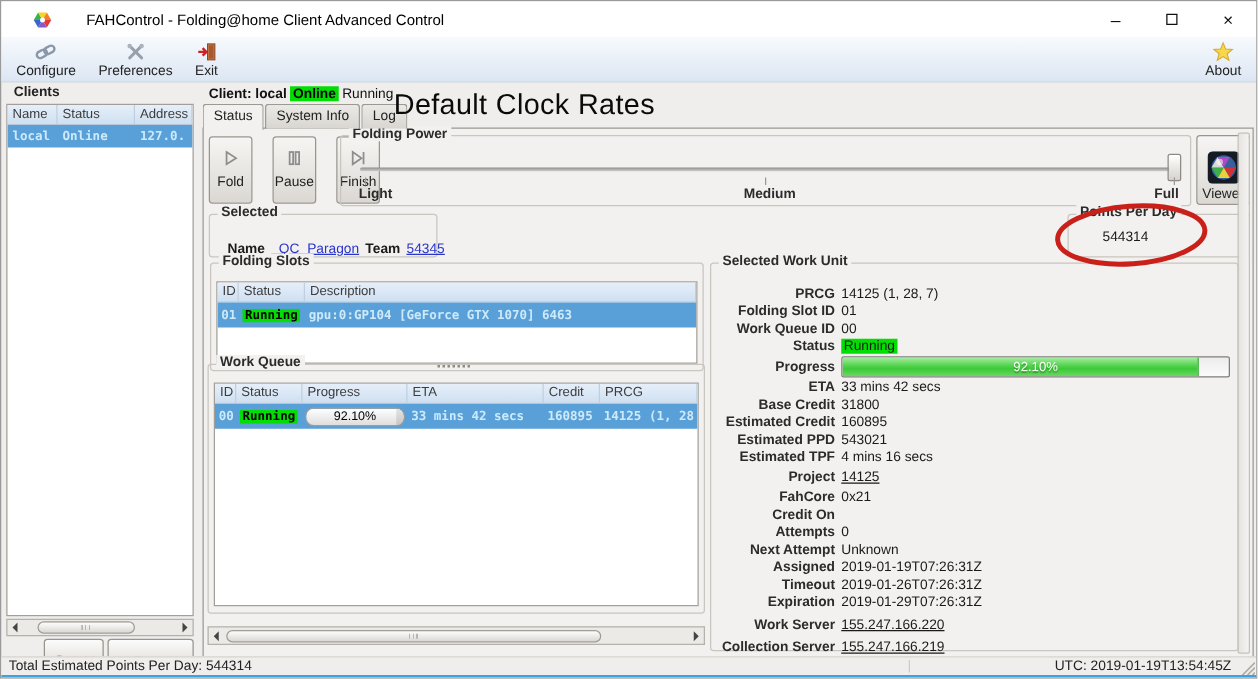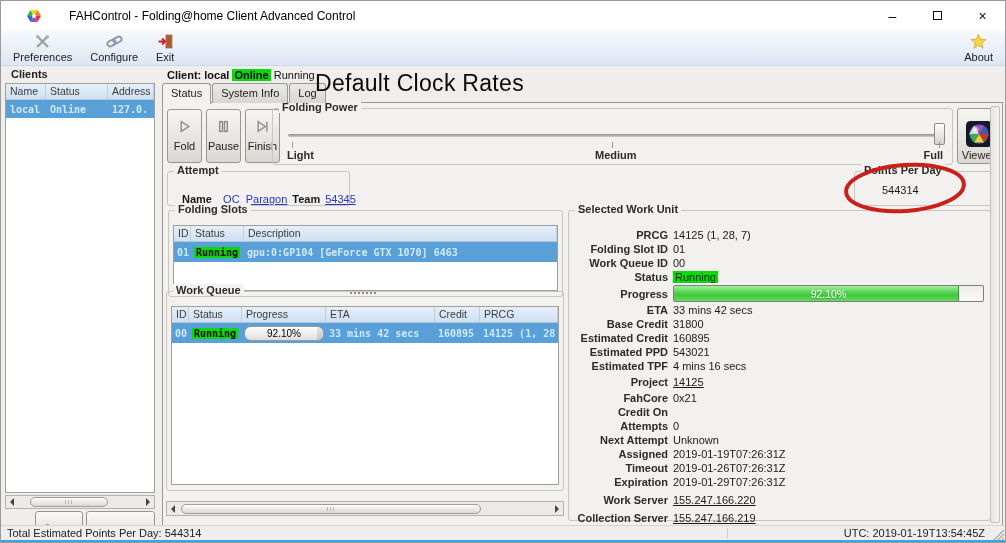--- a/index.html
+++ b/index.html
@@ -73,21 +73,21 @@
 
   .notebook { position:absolute; left:161px; top:101px; width:841px; height:425px;
               background:#f2f1ef; border:1px solid #9c9892; }
 
   
   .frame { position:absolute; border:1px solid #c9c5bf; border-radius:3px; }
   .frame-label { position:absolute; top:-8px; left:6px; background:#f2f1ef; padding:0 3px;
                  font-weight:bold; font-size:11px; color:#2b2b2b; white-space:nowrap; }
 
   
-  .action-btns { position:absolute; left:4px; top:6px; display:flex; gap:4px;align-items:flex-end; }
+  .action-btns { position:absolute; left:4px; top:6px; display:flex; gap:16px;align-items:flex-end; }
   .action-btn { width:35px; height:54px; border:1px solid #9a968f; border-radius:3px;
                 background:linear-gradient(#f6f5f3,#dbd8d3); display:flex; flex-direction:column;
                 align-items:center; justify-content:center; gap:7px; font-size:11px; color:#222; }
   .action-btn svg { width:13px; height:13px; }
 
   
   .fp-frame { left:109px; top:5px; width:681px; height:57px; }
   .slider-track { position:absolute; left:15px; right:10px; top:25px; height:3px;
                   border-radius:2px; background:linear-gradient(#8d8d8d,#cfcfcf); }
   .slider-handle { position:absolute; right:7px; top:14px; width:11px; height:22px;
@@ -191,36 +191,36 @@
       <div class="win-btn">–</div>
       <div class="win-btn">
           <span class="max-glyph"></span>
         </div>
       <div class="win-btn">×</div>
     </div>
   </div>
 
   <div class="toolbar">
     <div class="tool-item">
+      <svg viewBox="0 0 16 16" fill="none" stroke="#8a97a8" stroke-width="1.8">
+        <rect x="1.2" y="7" width="8" height="5" rx="2.5" transform="rotate(-28 5.2 9.5)"></rect>
+        <rect x="6.8" y="4" width="8" height="5" rx="2.5" transform="rotate(-28 10.8 6.5)"></rect>
+      </svg>
+      <span>Configure</span>
+    </div>
+    <div class="tool-item">
       <svg viewBox="0 0 16 16">
         <g stroke="#98a0ac" stroke-width="2.2" stroke-linecap="round">
           <line x1="3.5" y1="3.5" x2="12.5" y2="12.5"></line>
           <line x1="12.5" y1="3.5" x2="3.5" y2="12.5"></line>
         </g>
         <circle cx="3.5" cy="3.5" r="1.7" fill="#aab2bc"></circle>
         <circle cx="12.5" cy="3.5" r="1.7" fill="#aab2bc"></circle>
       </svg>
       <span>Preferences</span>
-    </div>
-    <div class="tool-item">
-      <svg viewBox="0 0 16 16" fill="none" stroke="#8a97a8" stroke-width="1.8">
-        <rect x="1.2" y="7" width="8" height="5" rx="2.5" transform="rotate(-28 5.2 9.5)"></rect>
-        <rect x="6.8" y="4" width="8" height="5" rx="2.5" transform="rotate(-28 10.8 6.5)"></rect>
-      </svg>
-      <span>Configure</span>
     </div>
     <div class="tool-item">
       <svg viewBox="0 0 16 16">
         <rect x="8.5" y="2" width="5.5" height="12" fill="#c97a45" stroke="#8a4a28" stroke-width="0.8"></rect>
         <rect x="9.5" y="3" width="3.5" height="10" fill="#a85a2c"></rect>
         <path d="M1.5 8 H7 M4.8 5.2 L7.6 8 L4.8 10.8" stroke="#cc2222" stroke-width="1.8" fill="none"></path>
       </svg>
       <span>Exit</span>
     </div>
     <div class="tool-spacer"></div>
@@ -328,21 +328,21 @@
         <polygon points="12,12 16.5,19.8 7.5,19.8" fill="#e8d23a"></polygon>
         <polygon points="12,12 7.5,19.8 3,12" fill="#3fae4a"></polygon>
         <polygon points="12,12 3,12 7.5,4.2" fill="#d8d8d8"></polygon>
         <polygon points="12,12 7.5,4.2 16.5,4.2" fill="#b04ac0"></polygon>
         <circle cx="9" cy="8" r="2.4" fill="rgba(255,255,255,0.55)"></circle>
       </svg>
       <span>Viewer</span>
     </div>
 
     <div class="frame id-frame">
-      <div class="frame-label">Attempt</div>
+      <div class="frame-label">Selected</div>
       <div class="id-row">
         <span class="b">Name</span>
         <span class="link">_QC_Paragon</span>
         <span class="b">Team</span>
         <span class="link">54345</span>
       </div>
     </div>
 
     <div class="frame ppd-frame">
       <div class="frame-label">Points Per Day</div>

